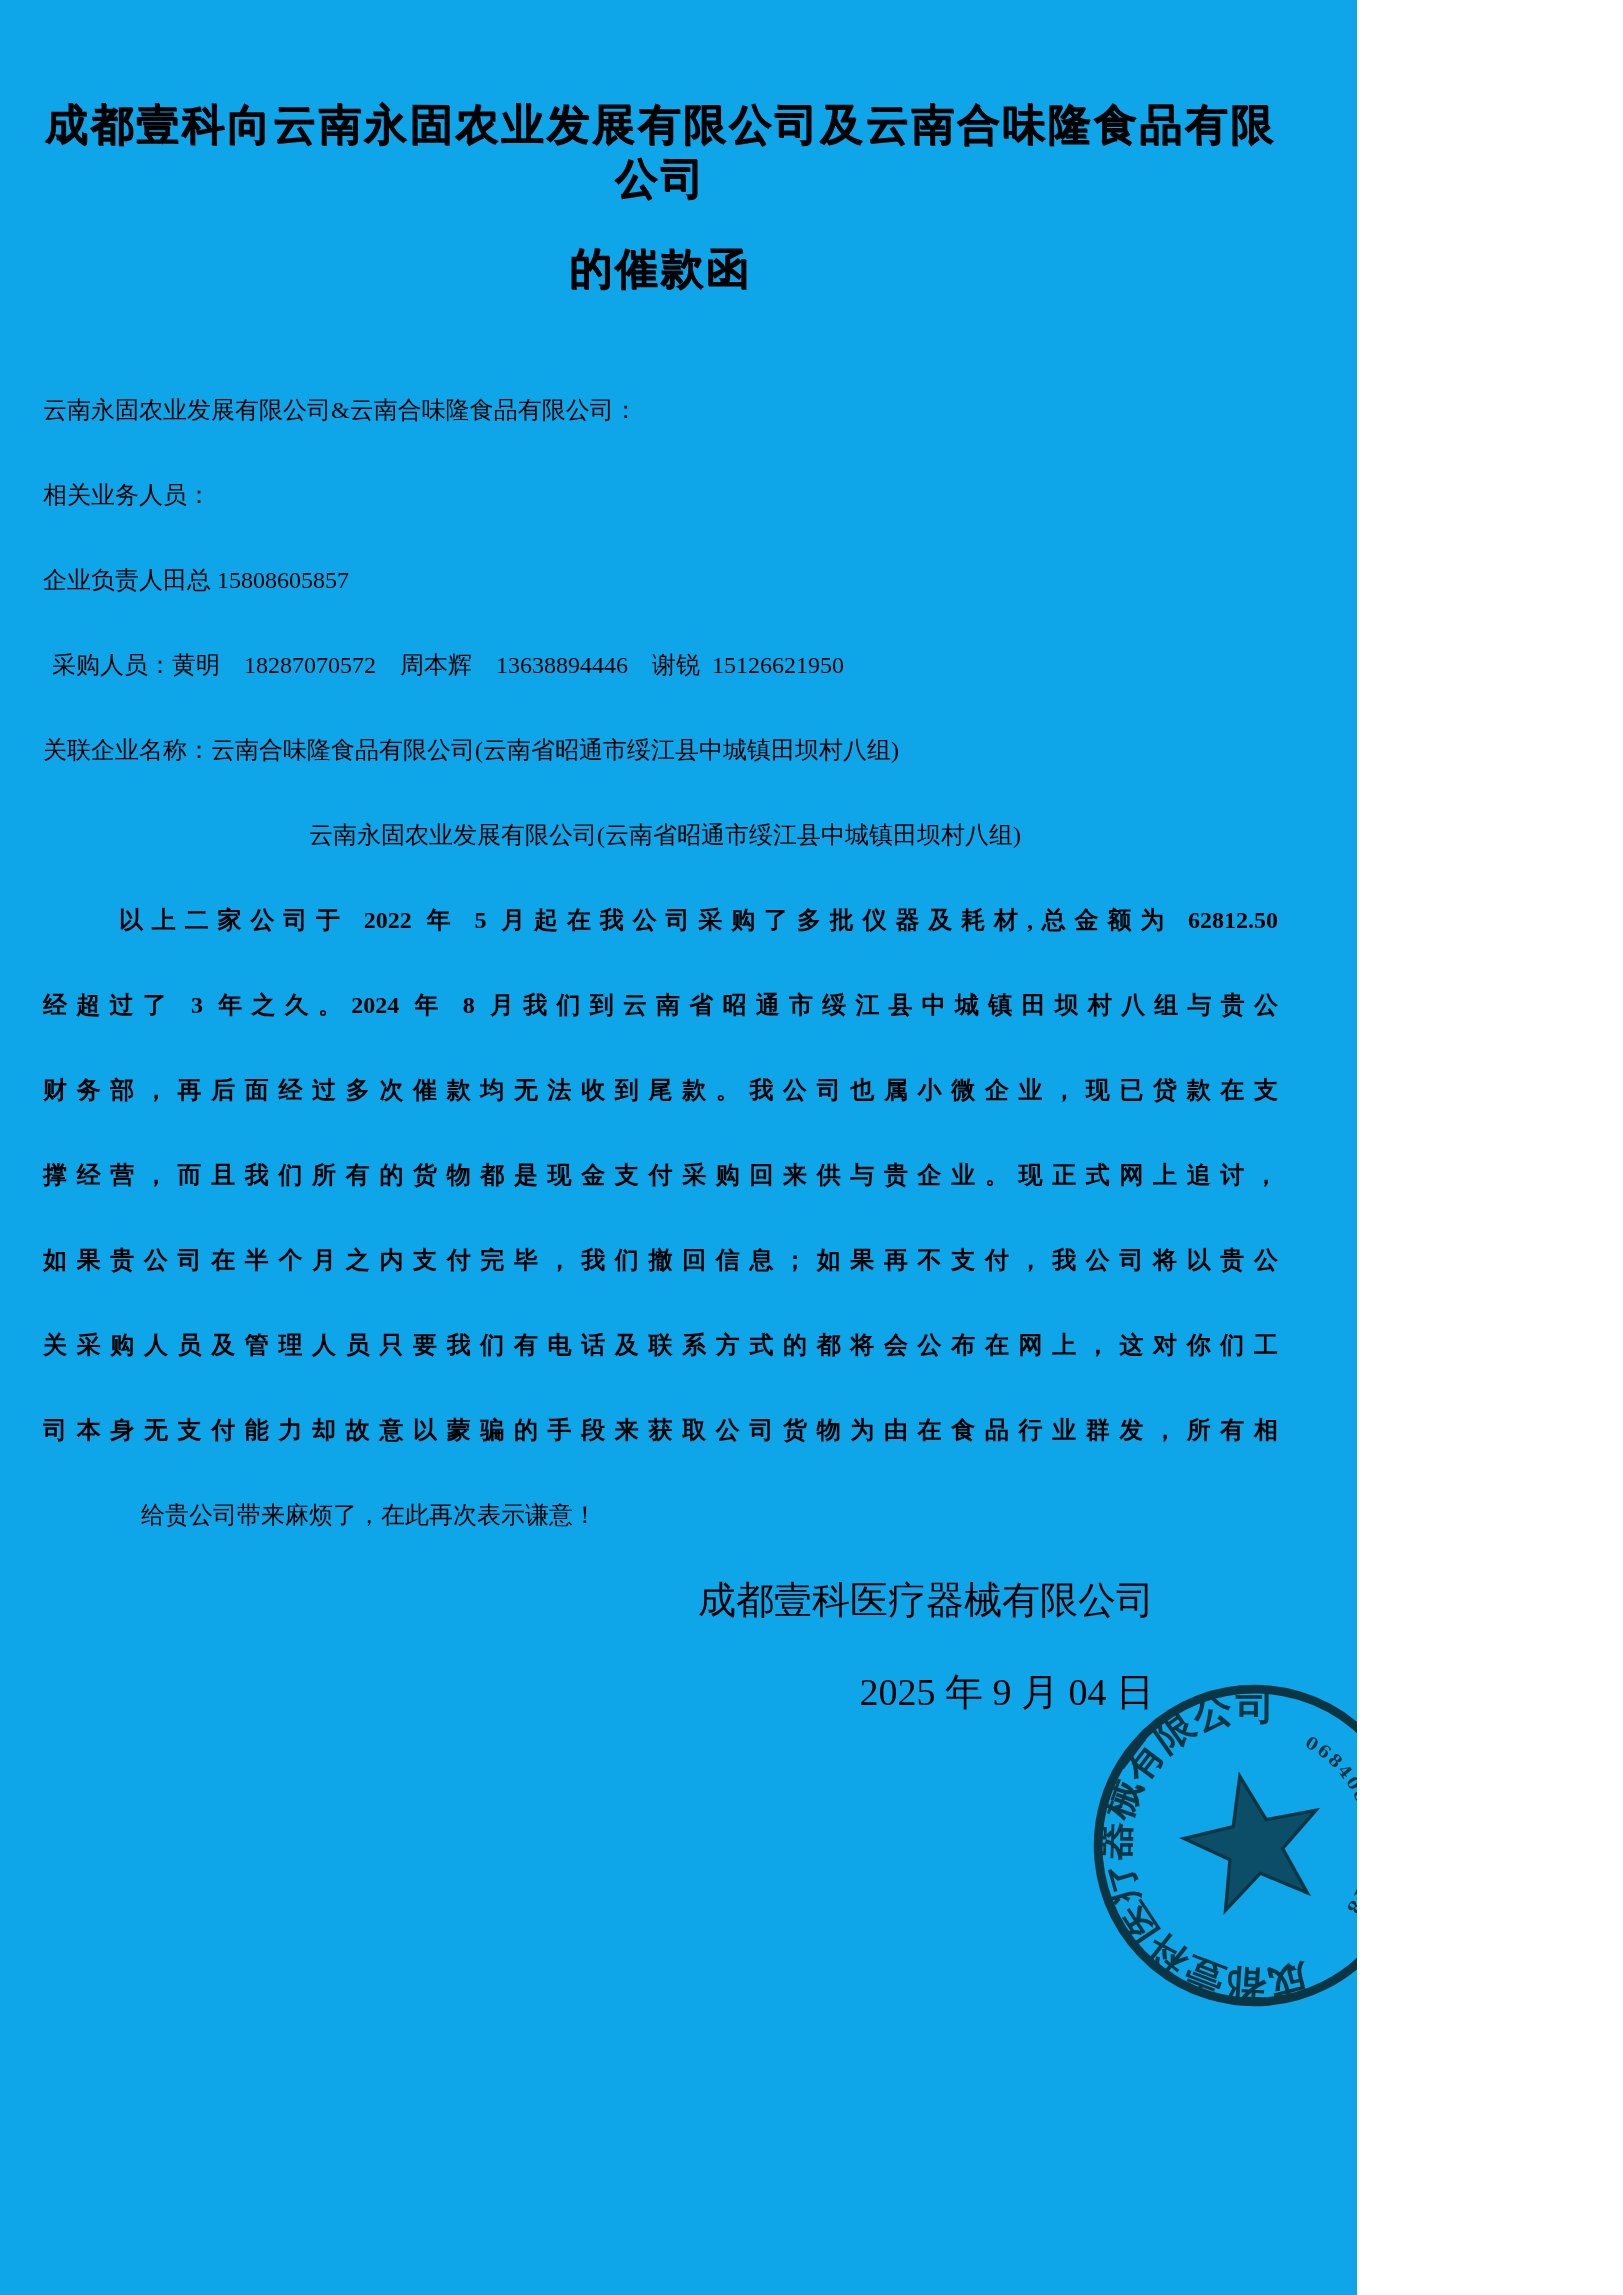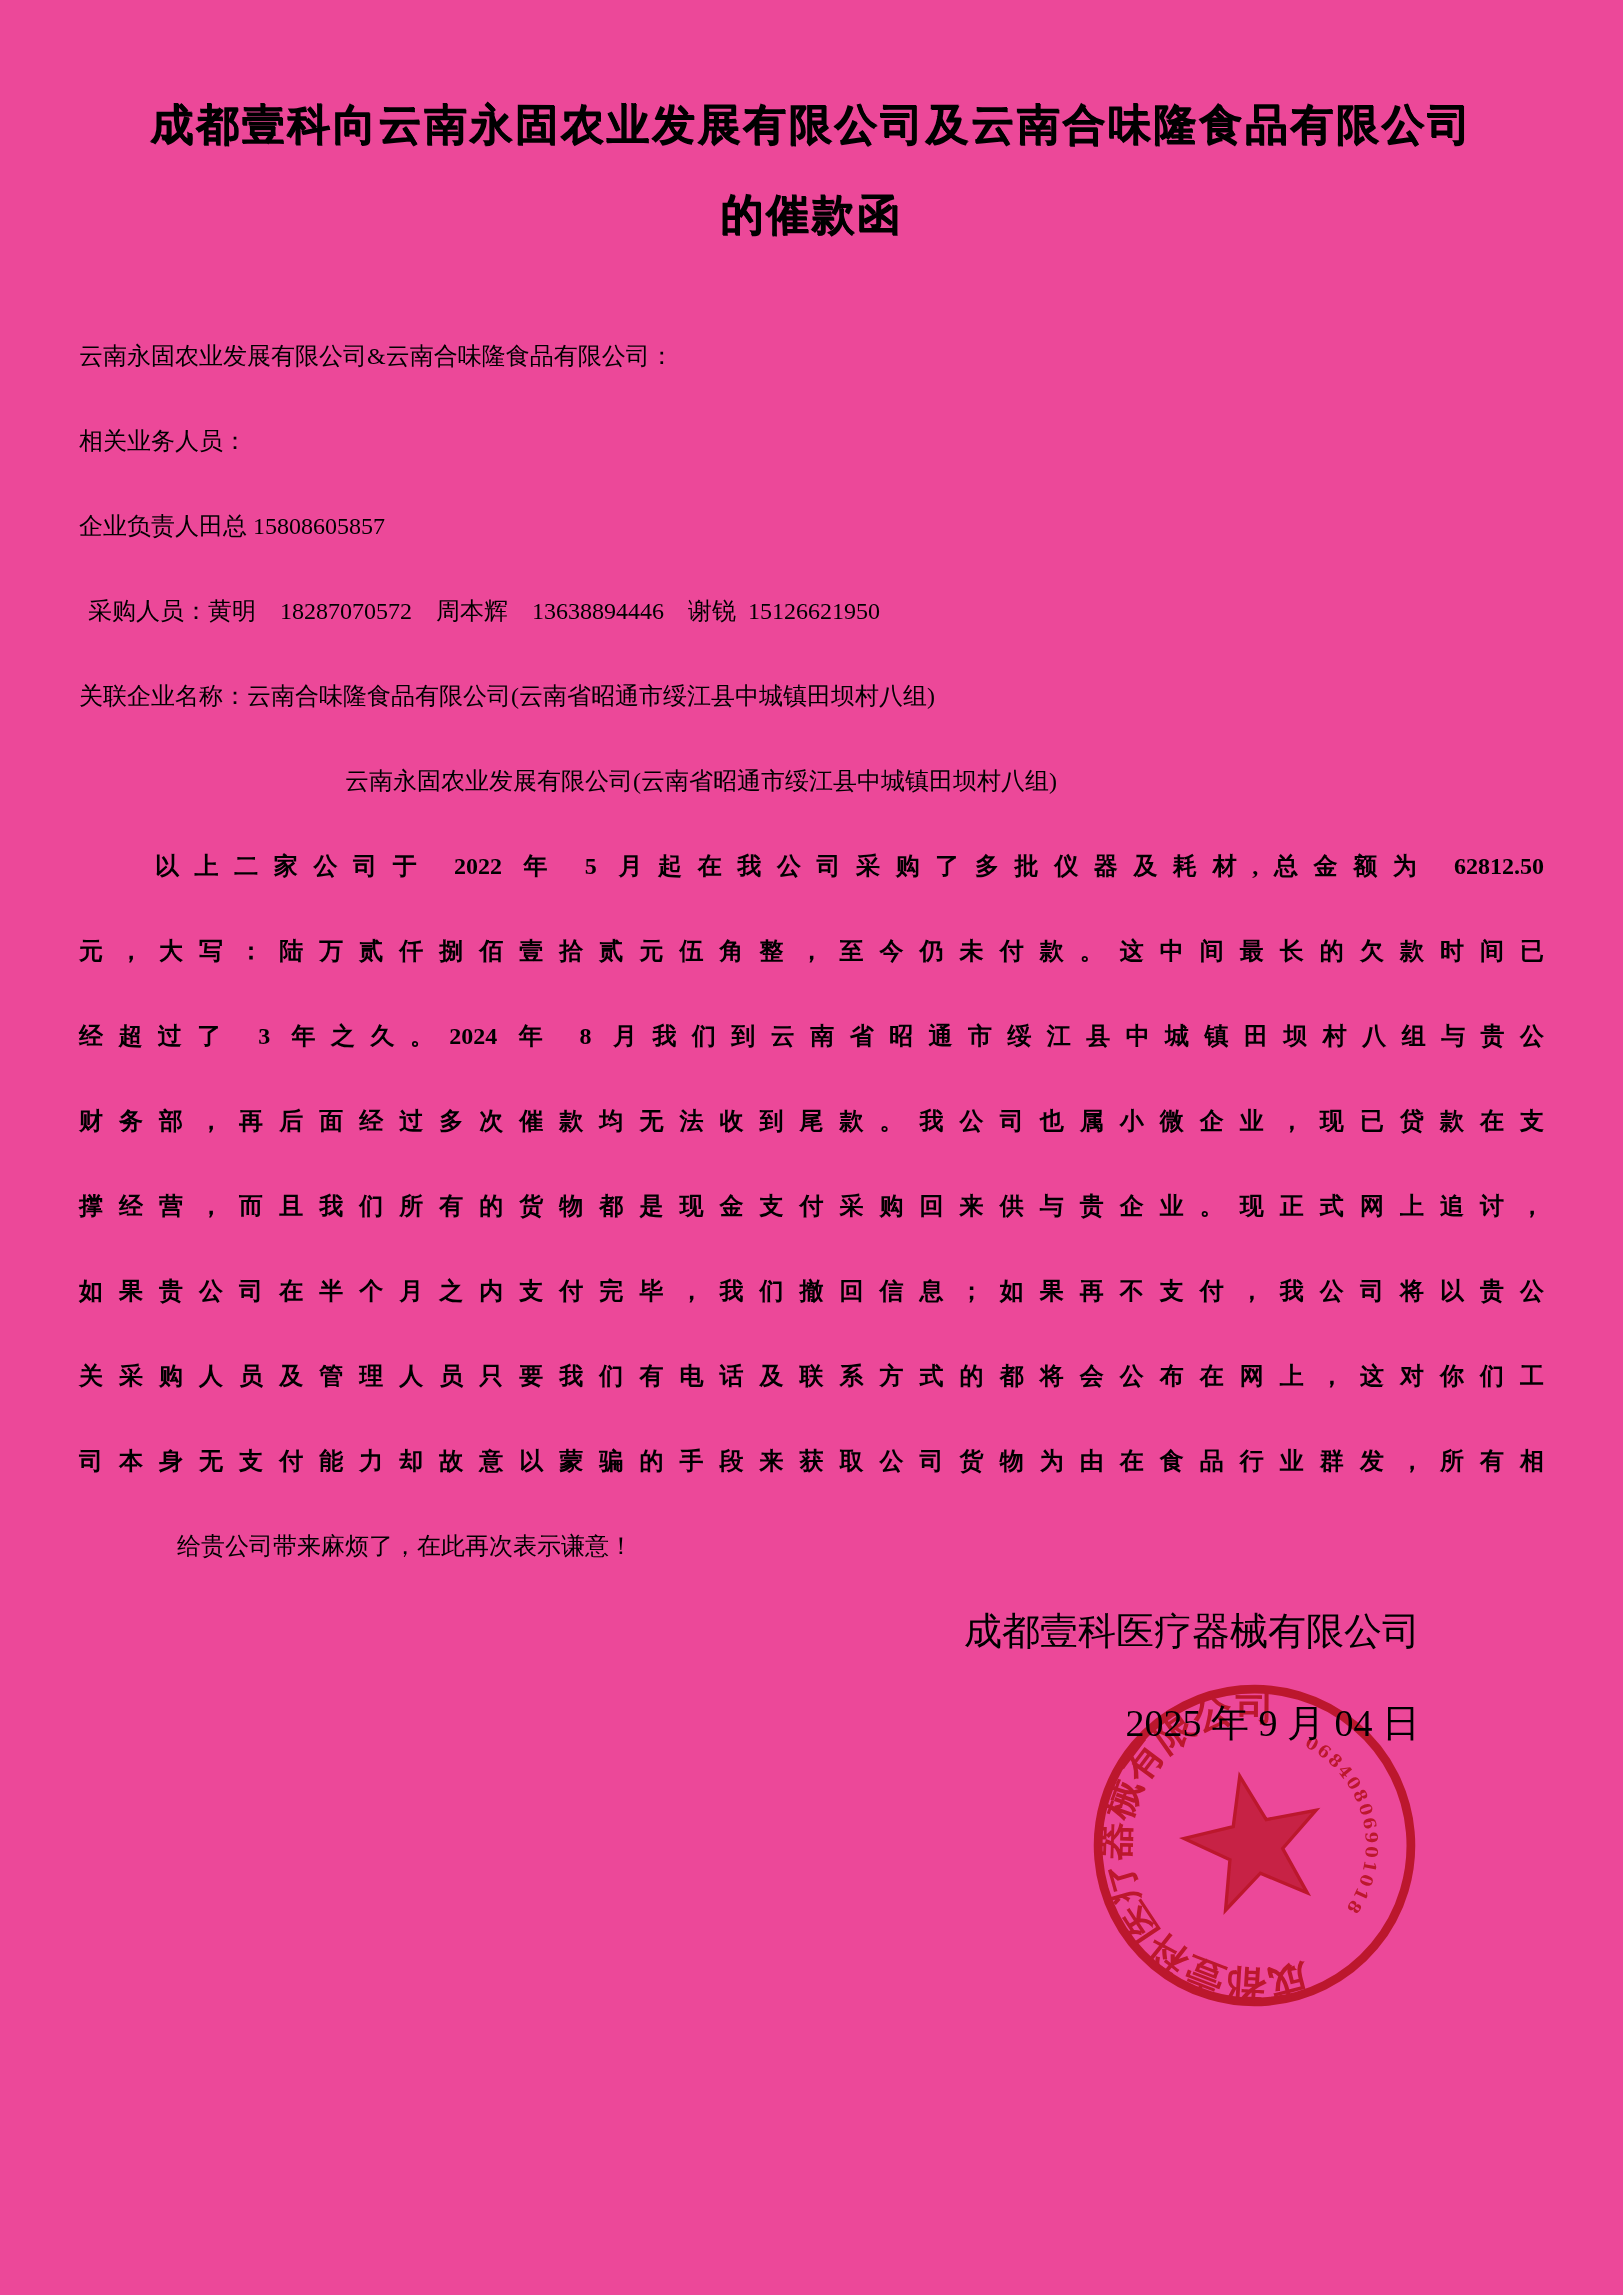--- a/index.html
+++ b/index.html
@@ -1,25 +1,25 @@
 <!DOCTYPE html>
 <html style="font-size:10.5px"><head>
 <meta charset="utf-8">
 <style>
   html,body{margin:0;padding:0;background:#ffffff;}
   .page{
     position:relative;
-    width:1623px;
+    width:1357px;
     height:2295px;
-    background:#ec4899;
+    background:#0ea5e9;
     overflow:hidden;
     font-family:"Liberation Serif","DejaVu Serif",serif;
     color:#000000;
     box-sizing:border-box;
-    padding:98px 79px 0 79px;
+    padding:98px 79px 0 43px;
   }
   .title{
     text-align:center;
     font-weight:700;
     font-size:43px;
     line-height:54px;
     letter-spacing:2.6px;
     margin:0;
     
     text-shadow:0.7px 0.7px 0 #000;
@@ -69,21 +69,20 @@
   <p class="title title-2">的催款函</p>
 
   <div class="body-block">
     <p class="line">云南永固农业发展有限公司&amp;云南合味隆食品有限公司：</p>
     <p class="line">相关业务人员：</p>
     <p class="line">企业负责人田总 15808605857</p>
     <p class="line phones">采购人员：黄明    18287070572    周本辉    13638894446    谢锐  15126621950</p>
     <p class="line">关联企业名称：云南合味隆食品有限公司(云南省昭通市绥江县中城镇田坝村八组)</p>
     <p class="line indent-7">云南永固农业发展有限公司(云南省昭通市绥江县中城镇田坝村八组)</p>
     <p class="line indent-2 just">以上二家公司于 2022 年 5 月起在我公司采购了多批仪器及耗材,总金额为 62812.50</p>
-    <p class="line just">元，大写：陆万贰仟捌佰壹拾贰元伍角整，至今仍未付款。这中间最长的欠款时间已</p>
     <p class="line just">经超过了 3 年之久。2024 年 8 月我们到云南省昭通市绥江县中城镇田坝村八组与贵公</p>
     <p class="line just">财务部，再后面经过多次催款均无法收到尾款。我公司也属小微企业，现已贷款在支</p>
     <p class="line just">撑经营，而且我们所有的货物都是现金支付采购回来供与贵企业。现正式网上追讨，</p>
     <p class="line just">如果贵公司在半个月之内支付完毕，我们撤回信息；如果再不支付，我公司将以贵公</p>
     <p class="line just">关采购人员及管理人员只要我们有电话及联系方式的都将会公布在网上，这对你们工</p>
     <p class="line just">司本身无支付能力却故意以蒙骗的手段来获取公司货物为由在食品行业群发，所有相</p>
     <p class="line indent-close">给贵公司带来麻烦了，在此再次表示谦意！</p>
   </div>
 
   <p class="sign-line">成都壹科医疗器械有限公司</p>

